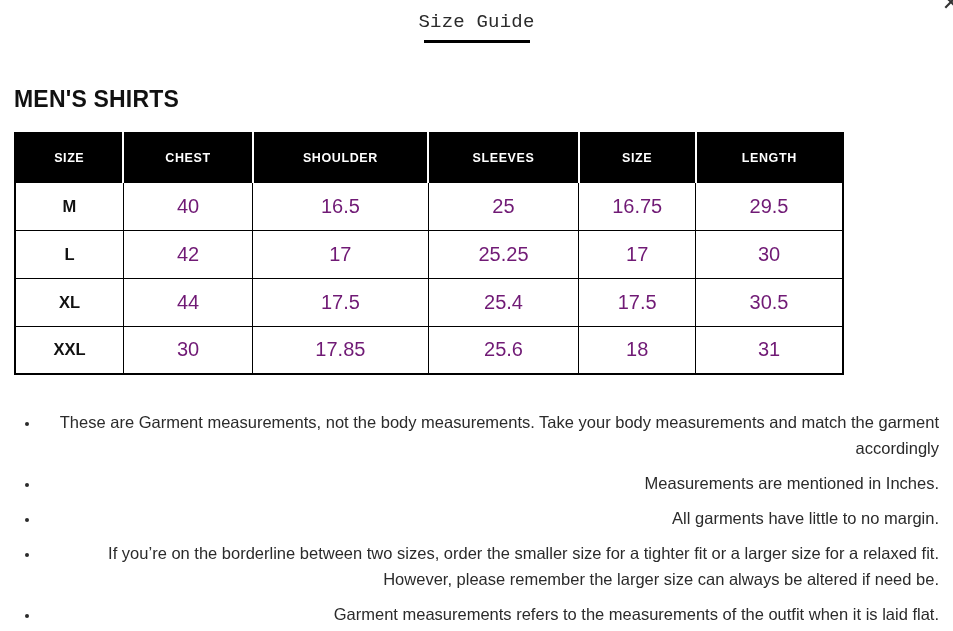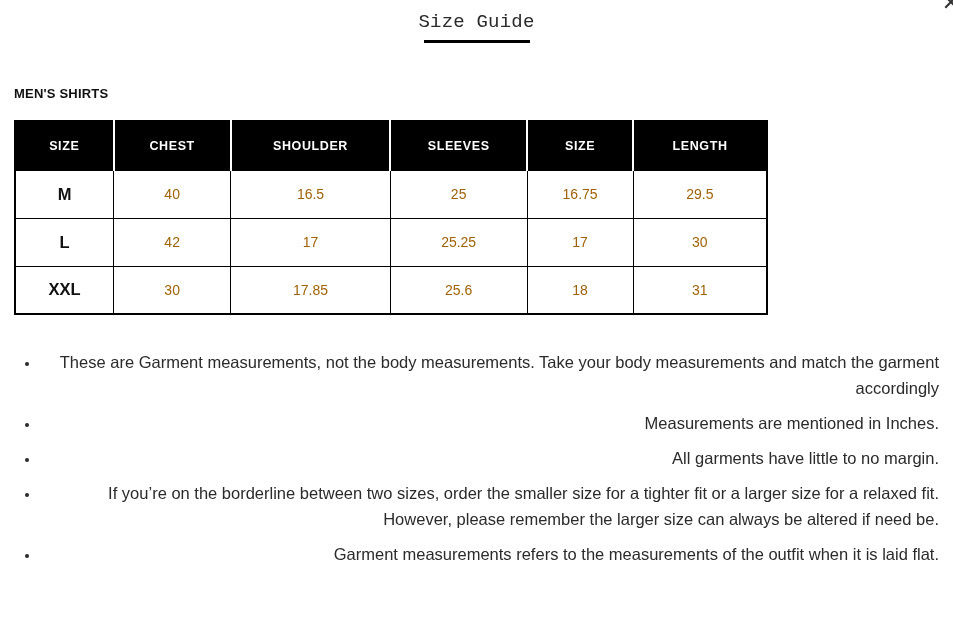--- a/index.html
+++ b/index.html
@@ -47,30 +47,30 @@
     text-align: center;
     cursor: pointer;
   }
 
   
   .content {
     padding: 0 14px;
   }
   .section-heading {
     margin-top: 43px;
-    font-size: 13px;
+    font-size: 23px;
     font-weight: bold;
     color: #111111;
     letter-spacing: 0.2px;
   }
 
   
   table.size-table {
     margin-top: 19px;
-    width: 754px;
+    width: 830px;
     border-collapse: collapse;
     border: 2px solid #000000;
     table-layout: fixed;
   }
   table.size-table col.c-size     { width: 13.1%; }
   table.size-table col.c-chest    { width: 15.6%; }
   table.size-table col.c-shoulder { width: 21.2%; }
   table.size-table col.c-sleeves  { width: 18.2%; }
   table.size-table col.c-neck     { width: 14.1%; }
   table.size-table col.c-length   { width: 17.8%; }
@@ -84,22 +84,22 @@
     height: 49px;
     text-align: center;
     border-right: 2px solid #ffffff;
   }
   table.size-table th:last-child { border-right: none; }
 
   table.size-table td {
     height: 48px;
     text-align: center;
     vertical-align: middle;
-    font-size: 14px;
-    color: #a16207;
+    font-size: 20px;
+    color: #701a75;
     border: 1px solid #000000;
   }
   table.size-table td.size-cell {
     font-weight: bold;
     font-size: 16.5px;
     color: #111111;
   }
 
   
   ul.notes {
@@ -163,20 +163,28 @@
       </tr>
       <tr>
         <td class="size-cell">L</td>
         <td>42</td>
         <td>17</td>
         <td>25.25</td>
         <td>17</td>
         <td>30</td>
       </tr>
       <tr>
+        <td class="size-cell">XL</td>
+        <td>44</td>
+        <td>17.5</td>
+        <td>25.4</td>
+        <td>17.5</td>
+        <td>30.5</td>
+      </tr>
+      <tr>
         <td class="size-cell">XXL</td>
         <td>30</td>
         <td>17.85</td>
         <td>25.6</td>
         <td>18</td>
         <td>31</td>
       </tr>
     </tbody>
   </table>
 

